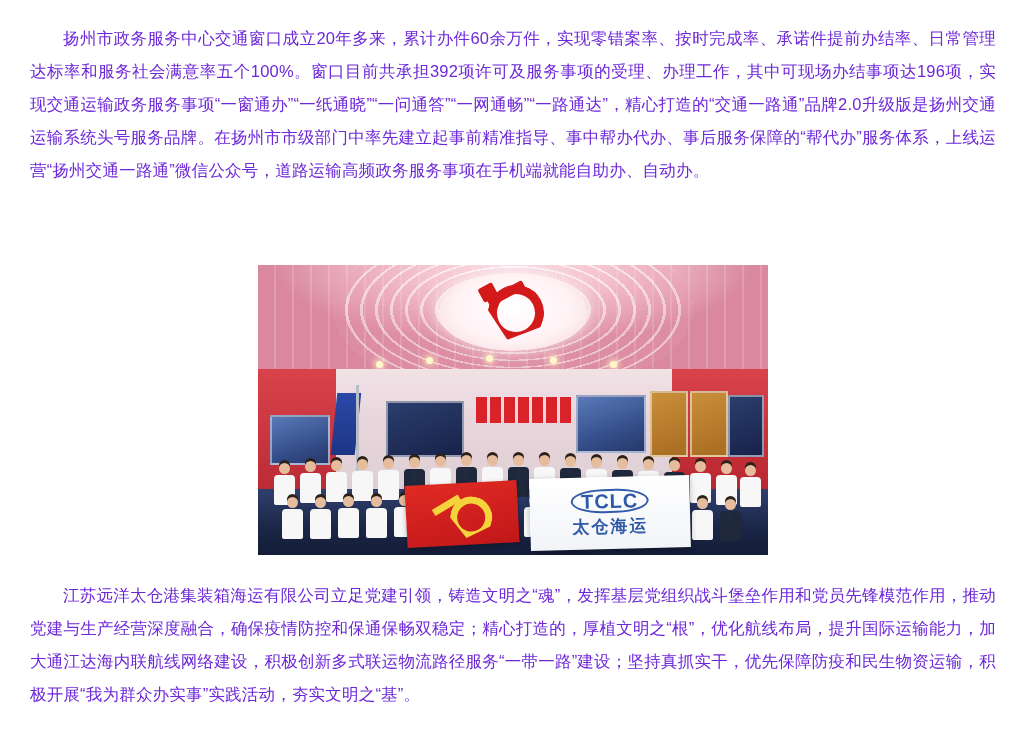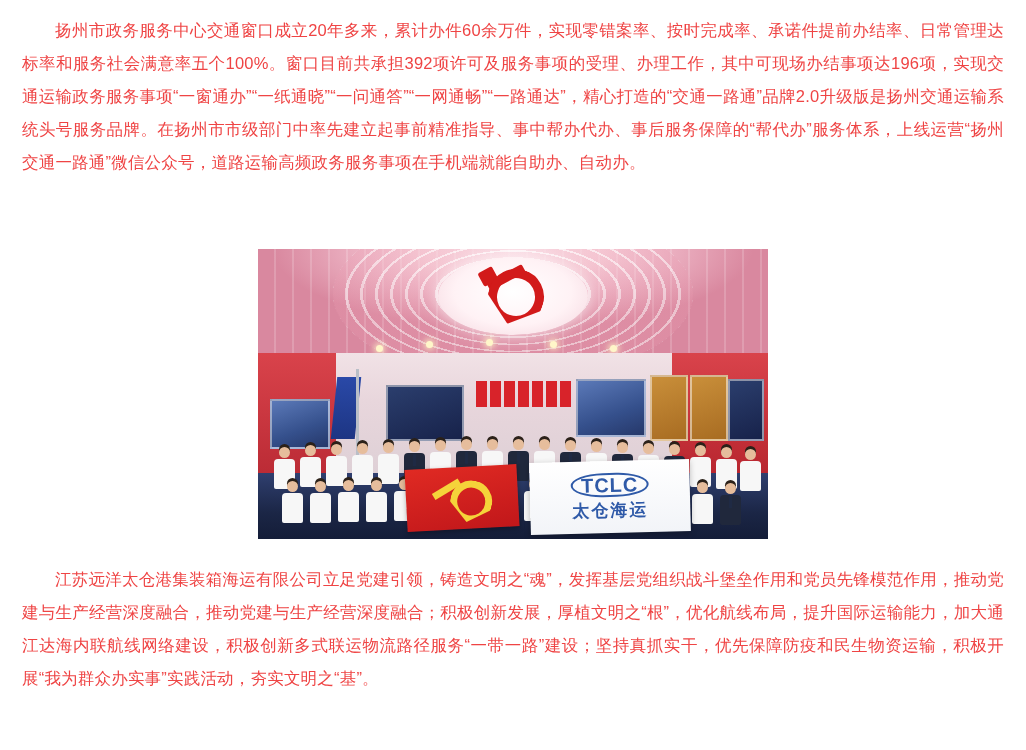--- a/index.html
+++ b/index.html
@@ -20,22 +20,22 @@
     position: relative;
     box-sizing: border-box;
     padding: 14px 22px 0 22px;
   }
   .para {
     font-size: 16.5px;
     line-height: 33px;
     text-align: justify;
     text-justify: inter-ideograph;
     text-indent: 2em;
-    color: #ef4444;
-    margin: 0;
+    color: #6d28d9;
+    margin: 8px;
     letter-spacing: 0.2px;
   }
   .gap {
     height: 70px;
   }
   .figure-wrap {
     display: flex;
     justify-content: center;
     margin: 0;
   }
@@ -454,15 +454,15 @@
       </div>
 
       <div class="banner">
         <span class="logo-mark">TCLC</span>
         <span class="logo-text">太仓海运</span>
       </div>
 
     </div>
   </div>
 
-  <p class="para" style="margin-top:24px;">江苏远洋太仓港集装箱海运有限公司立足党建引领，铸造文明之“魂”，发挥基层党组织战斗堡垒作用和党员先锋模范作用，推动党建与生产经营深度融合，推动党建与生产经营深度融合；积极创新发展，厚植文明之“根”，优化航线布局，提升国际运输能力，加大通江达海内联航线网络建设，积极创新多式联运物流路径服务“一带一路”建设；坚持真抓实干，优先保障防疫和民生物资运输，积极开展“我为群众办实事”实践活动，夯实文明之“基”。</p>
+  <p class="para" style="margin-top:24px;">江苏远洋太仓港集装箱海运有限公司立足党建引领，铸造文明之“魂”，发挥基层党组织战斗堡垒作用和党员先锋模范作用，推动党建与生产经营深度融合，确保疫情防控和保通保畅双稳定；精心打造的，厚植文明之“根”，优化航线布局，提升国际运输能力，加大通江达海内联航线网络建设，积极创新多式联运物流路径服务“一带一路”建设；坚持真抓实干，优先保障防疫和民生物资运输，积极开展“我为群众办实事”实践活动，夯实文明之“基”。</p>
 
 </div>
 
 </body></html>

